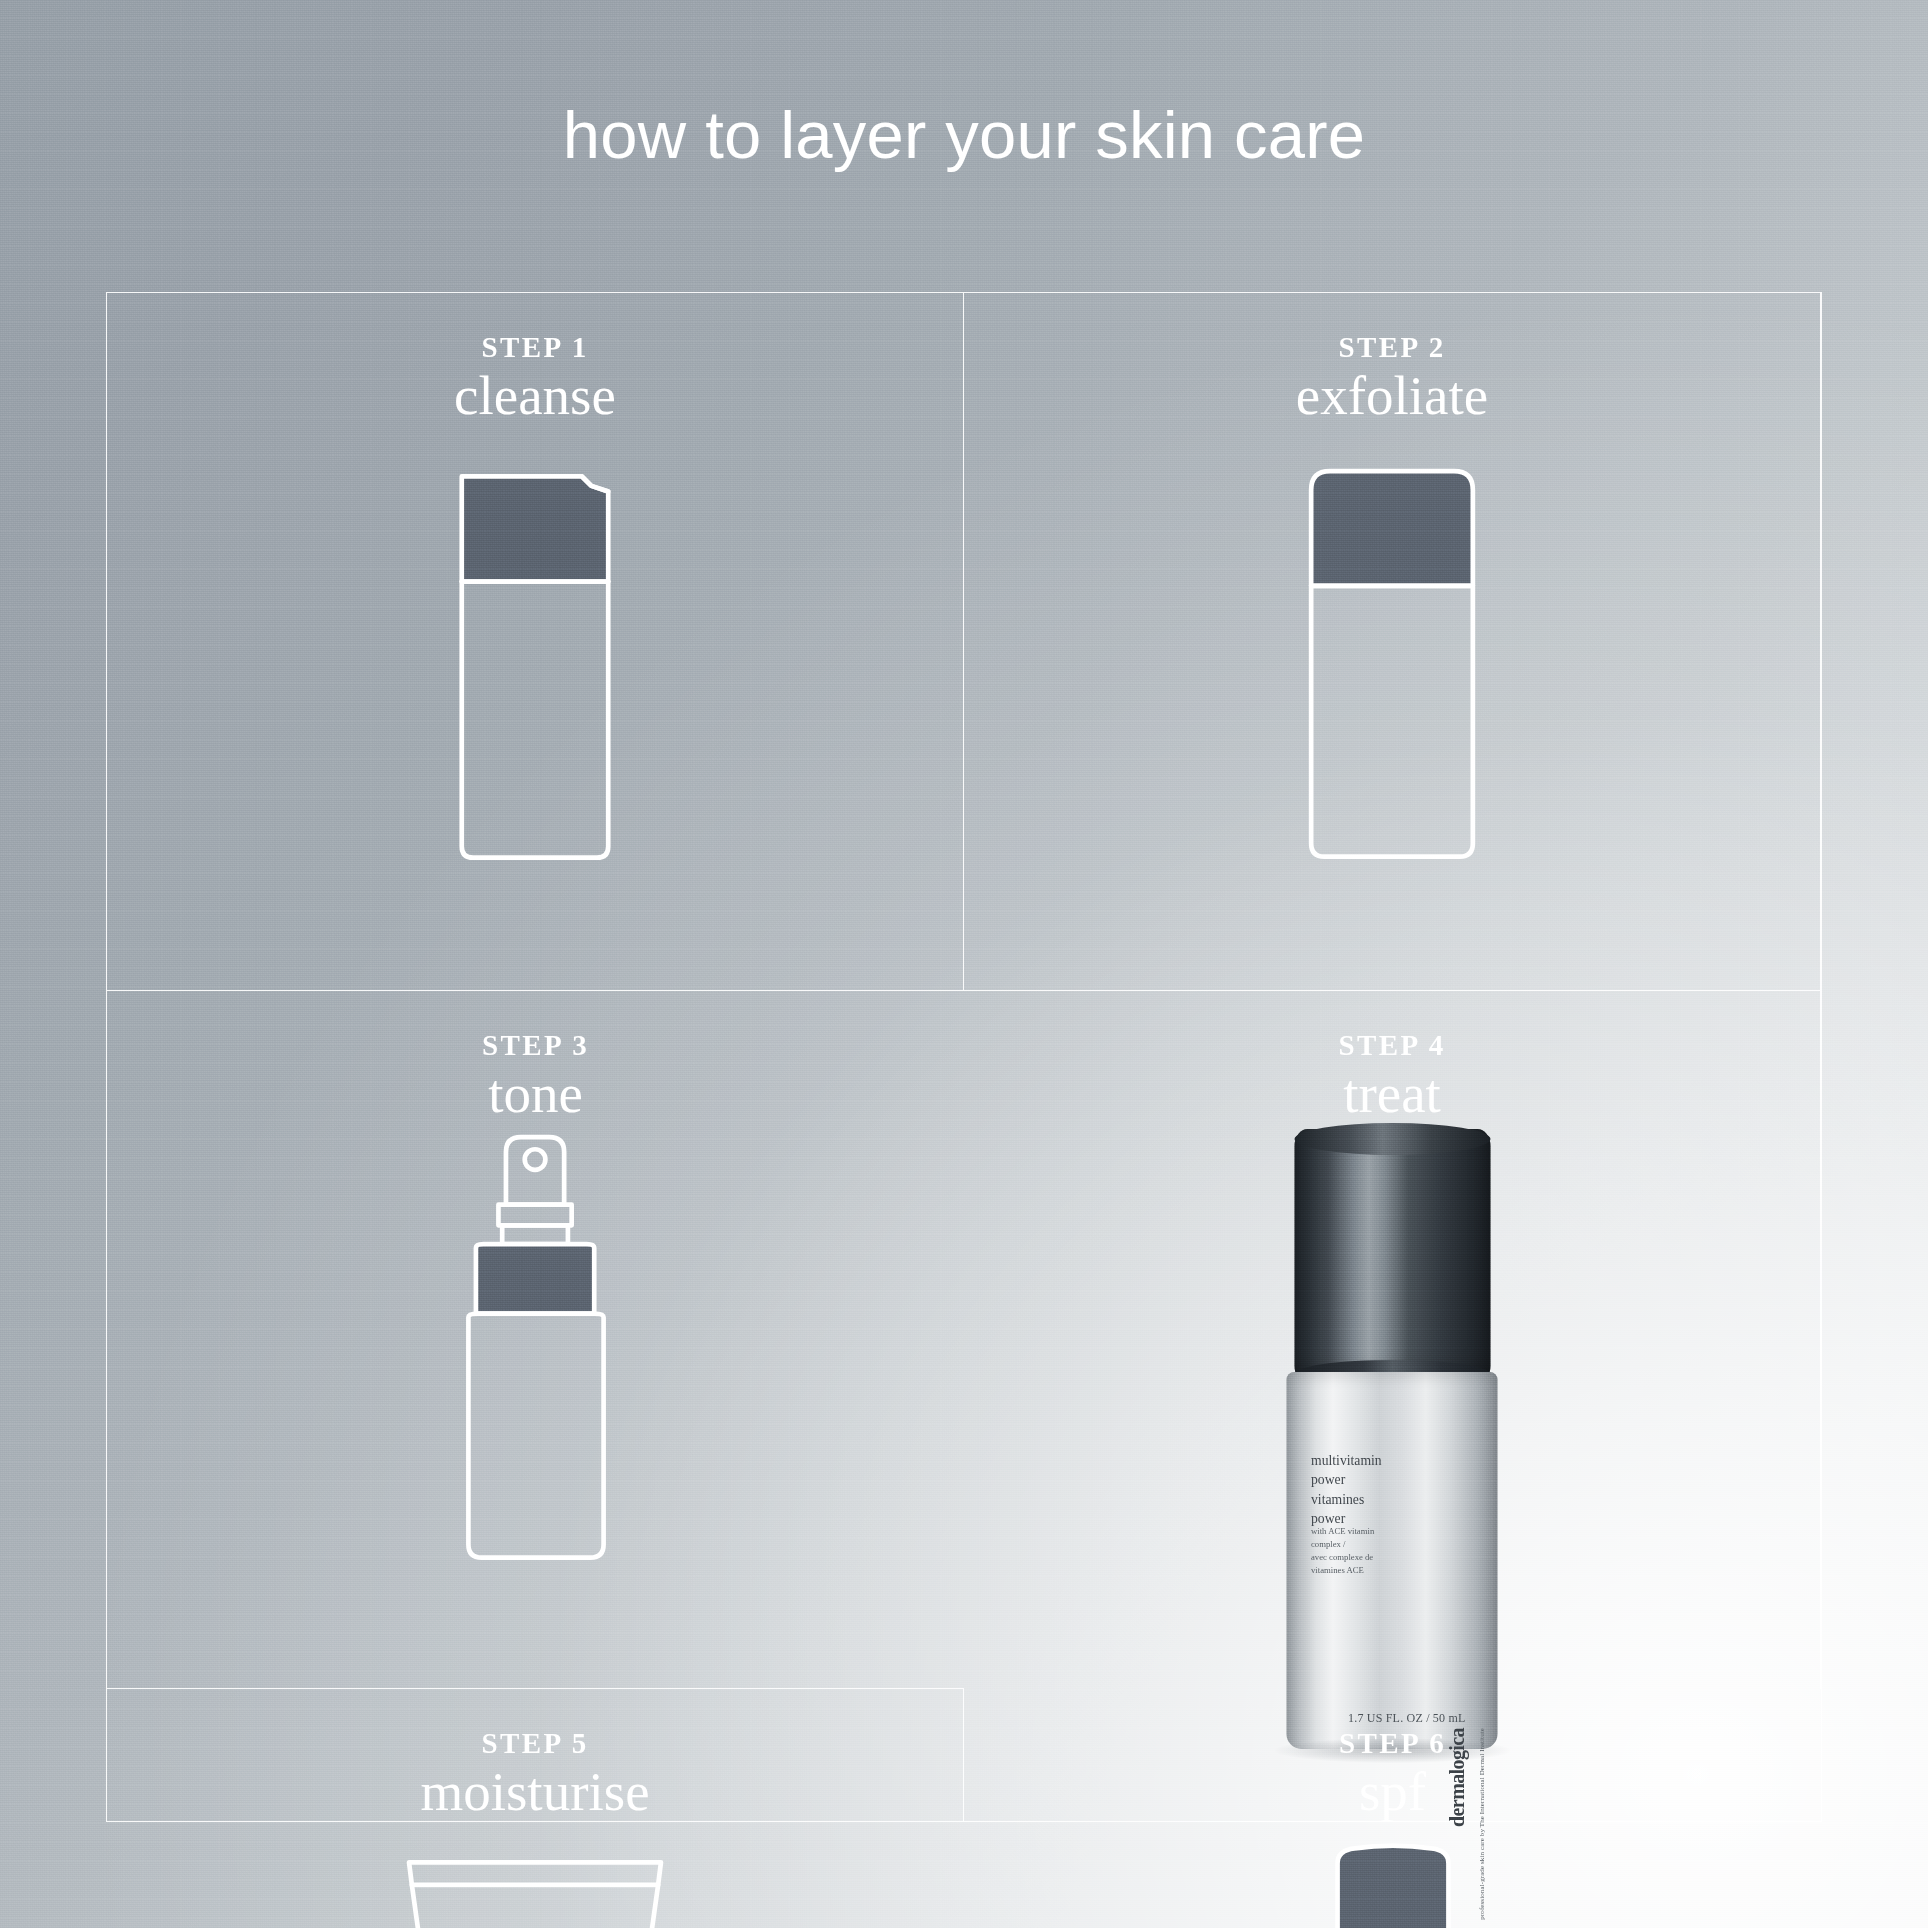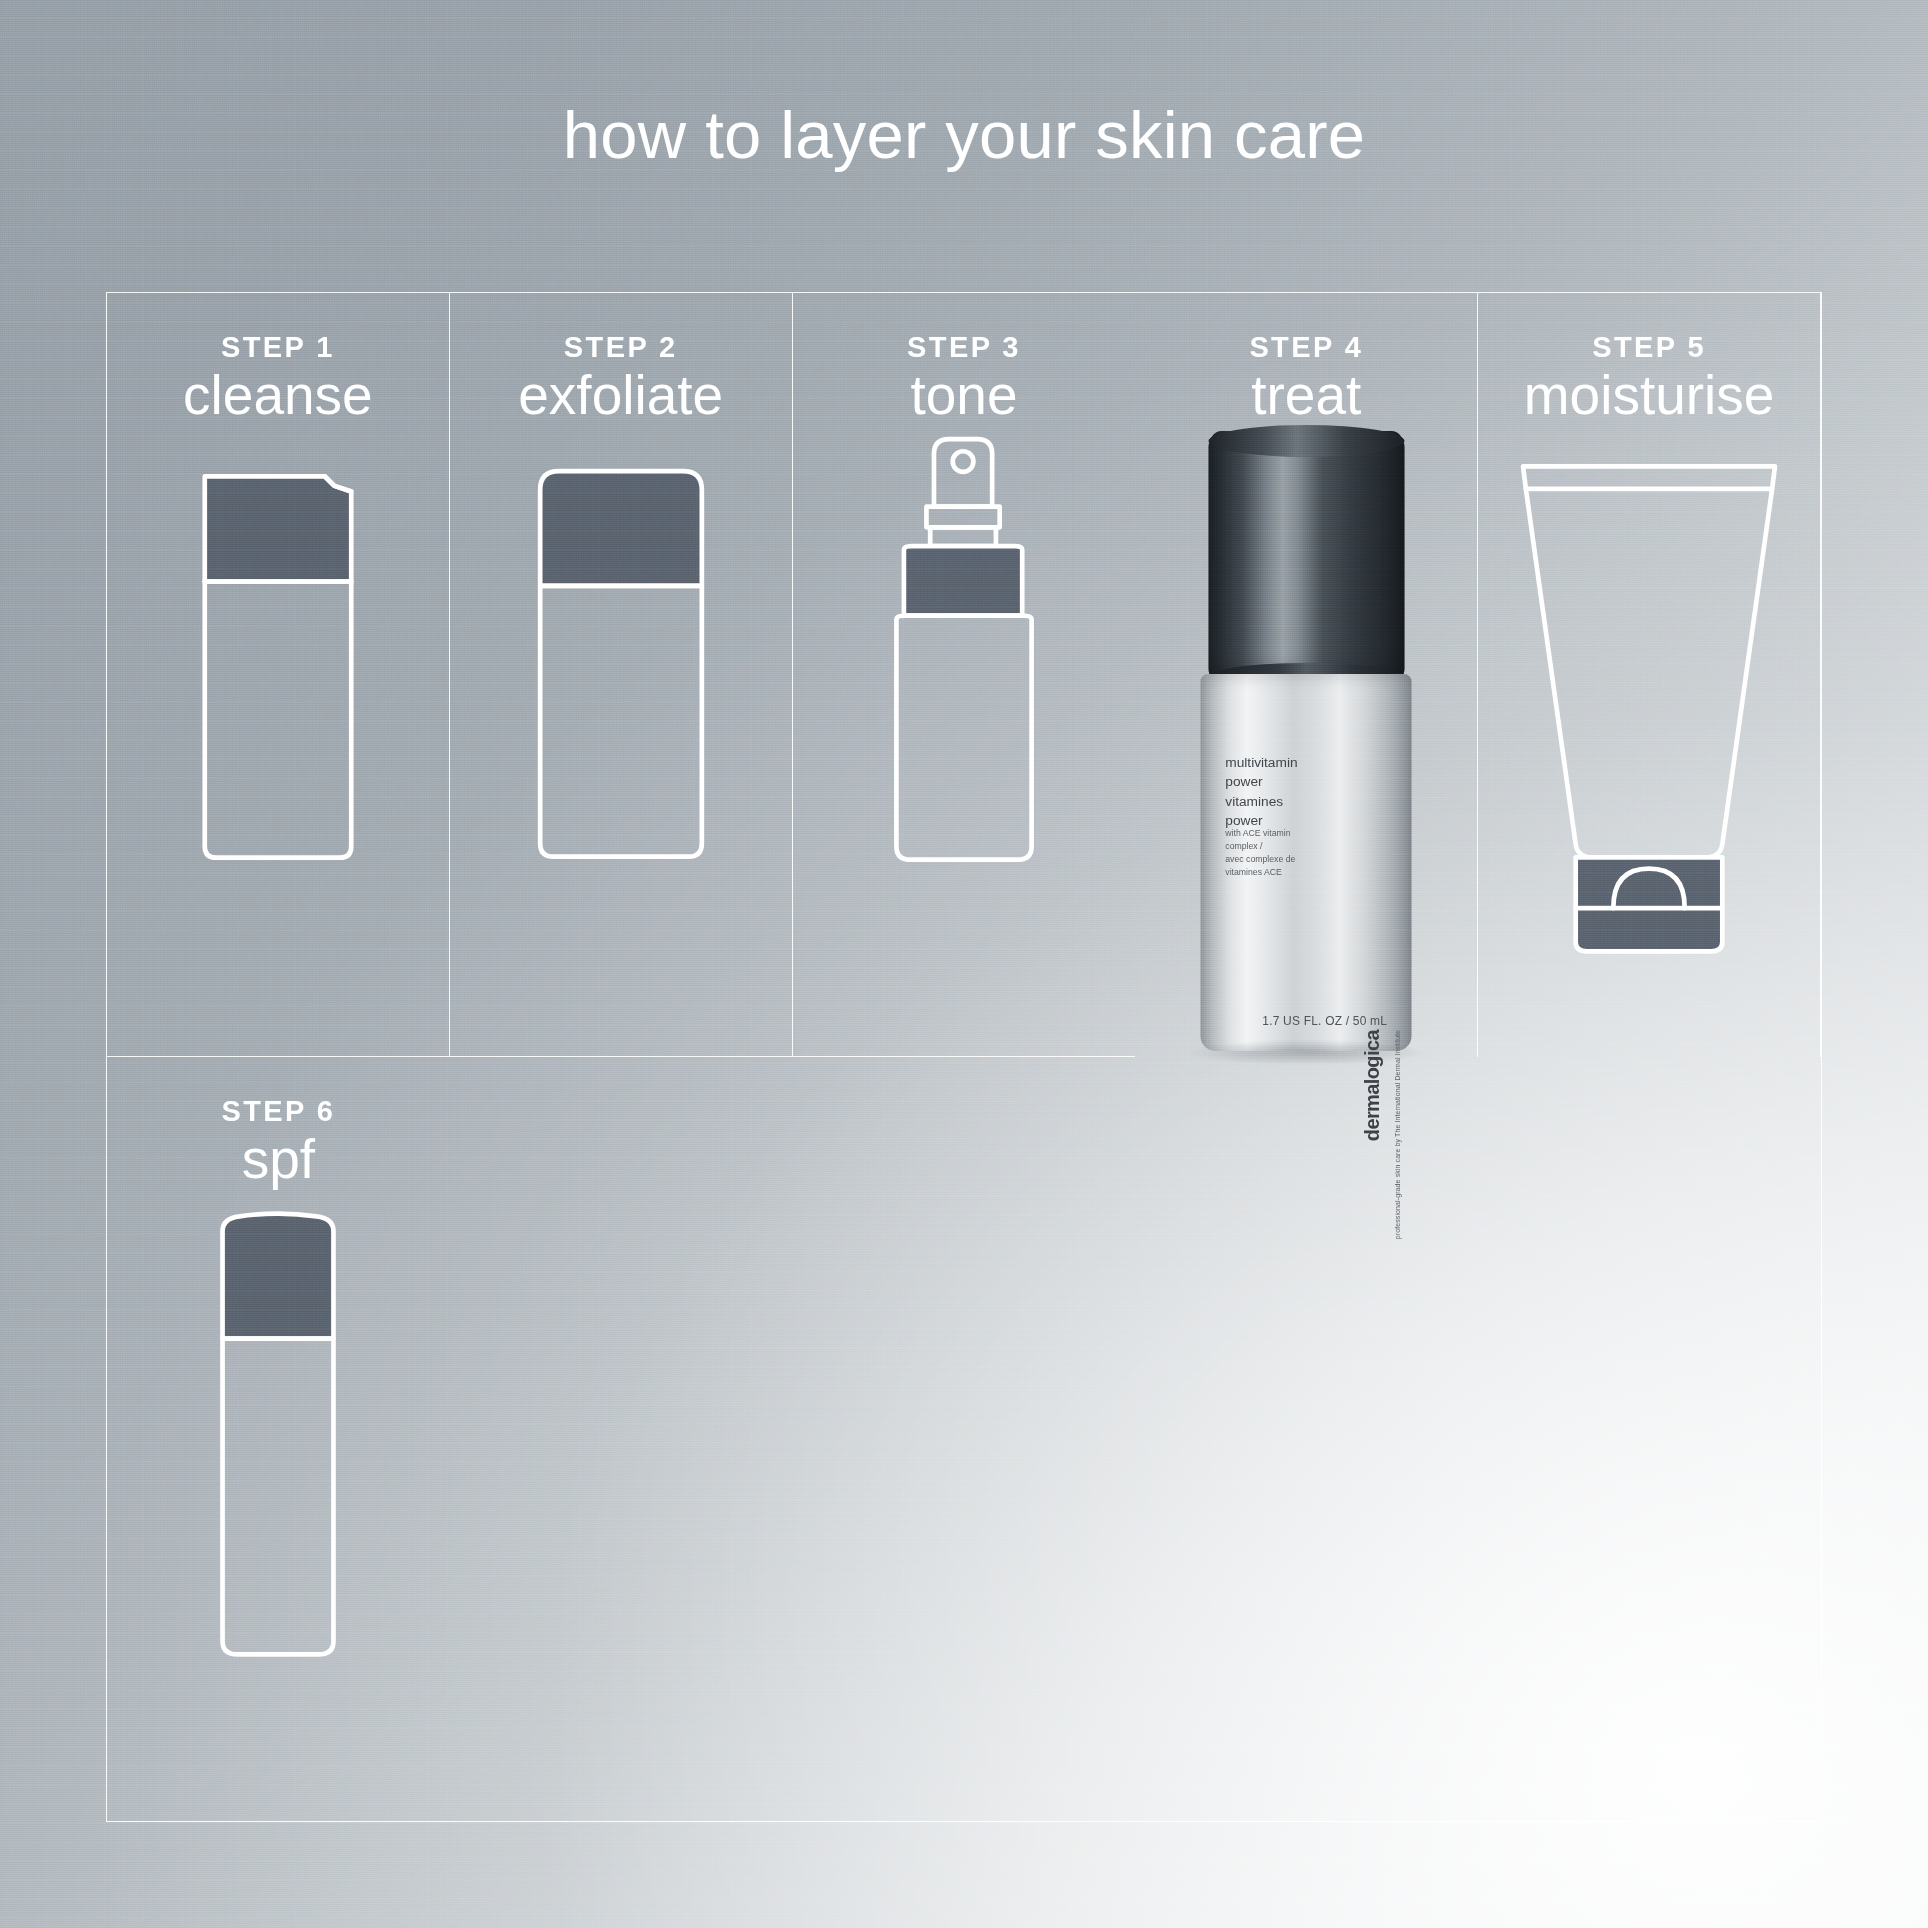--- a/index.html
+++ b/index.html
@@ -55,23 +55,24 @@
     line-height:1.1;
     white-space:nowrap;
   }
 
   
   #grid {
     position:absolute;
     left:106px; top:292px;
     width:1716px; height:1530px;
     display:grid;
-    grid-template-columns:1fr 1fr 1fr 1fr 1fr;
+    grid-template-columns:1fr 1fr;
     grid-template-rows:1fr 1fr;
     border:1.9px solid rgba(255,255,255,.92);
+    font-family:Liberation Serif, serif;
   }
   .cell {
     position:relative;
     border-right:1.9px solid rgba(255,255,255,.92);
     border-bottom:1.9px solid rgba(255,255,255,.92);
     display:flex; flex-direction:column; align-items:center;
   }
   .cell:nth-child(3n) { border-right:none; }
   .cell:nth-child(n+4) { border-bottom:none; }
 

